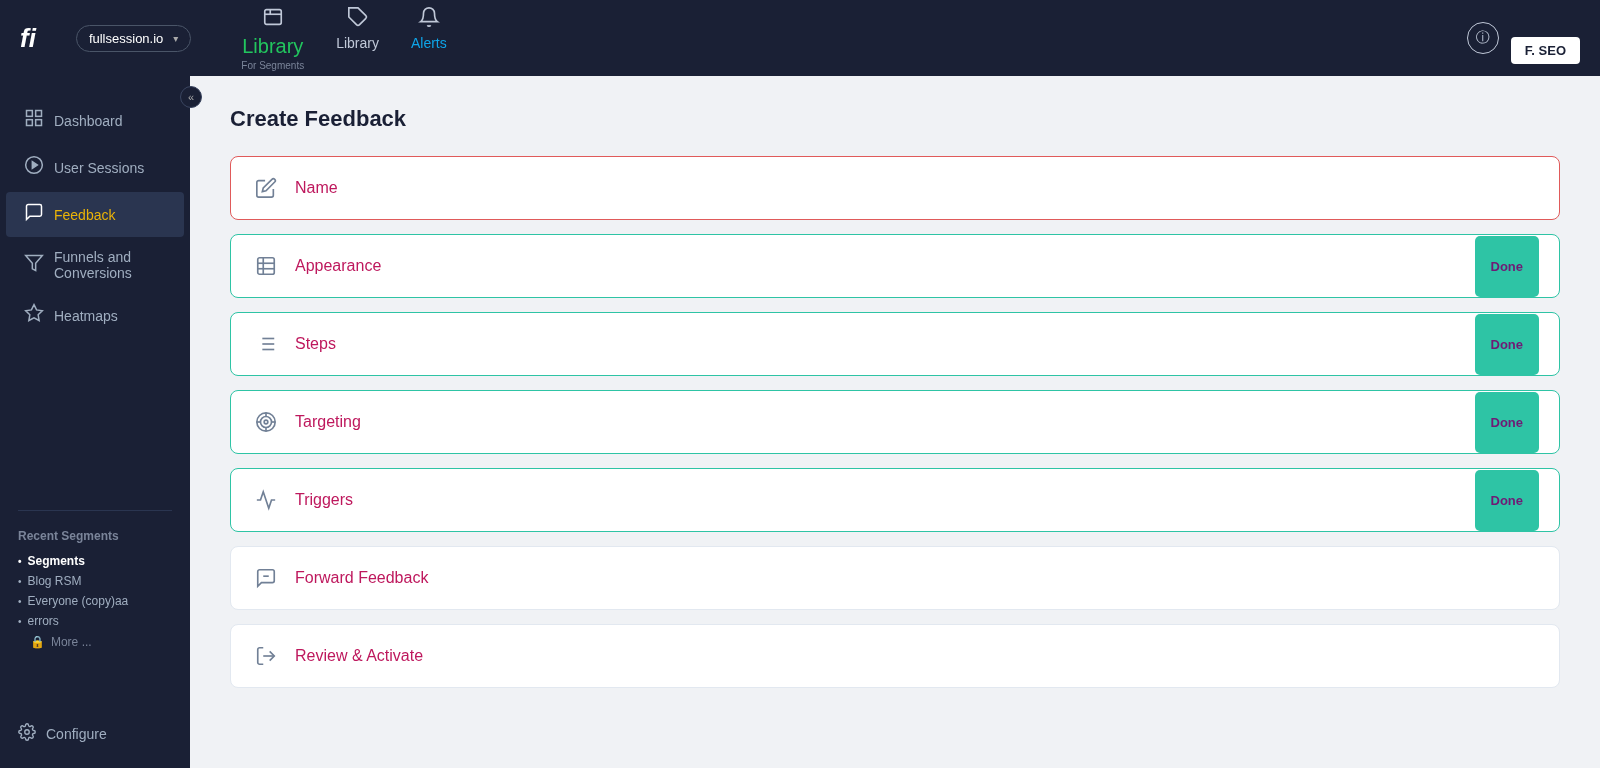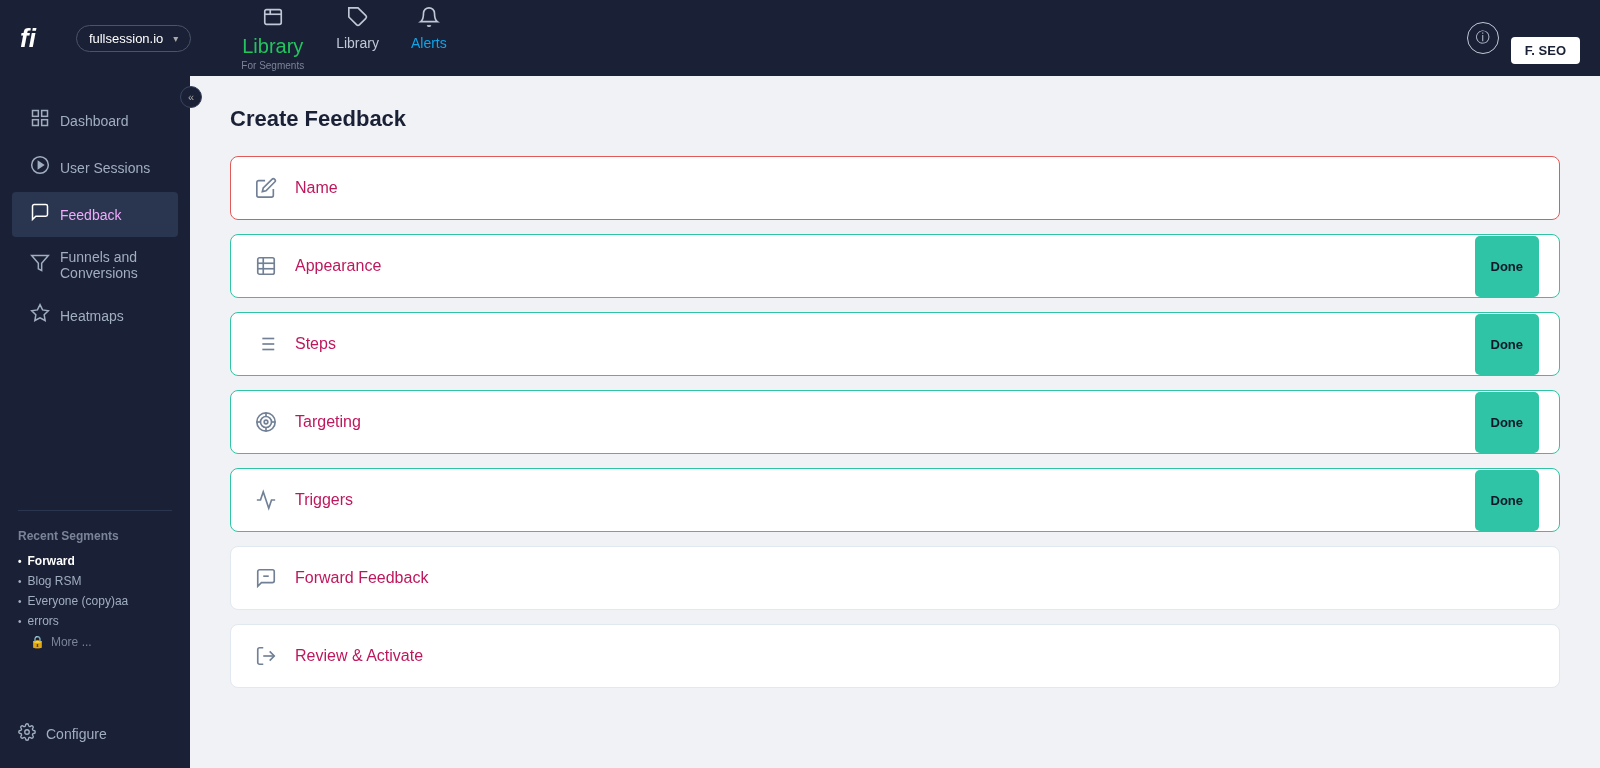--- a/index.html
+++ b/index.html
@@ -105,21 +105,21 @@
       border-radius: 50%;
       width: 22px; height: 22px;
       display: flex; align-items: center; justify-content: center;
       color: #aaa;
       font-size: 11px;
       cursor: pointer;
       z-index: 10;
     }
     .sidebar-nav {
       flex: 1;
-      padding: 10px 6px;
+      padding: 10px 0;
     }
     .sidebar-item {
       display: flex;
       align-items: center;
       gap: 10px;
       padding: 10px 18px;
       color: #a0aec0;
       font-size: 14px;
       cursor: pointer;
       border-radius: 4px;
@@ -213,21 +213,21 @@
       flex-shrink: 0;
     }
     .section-label {
       font-size: 16px;
       color: #be185d;
       font-weight: 500;
       flex: 1;
     }
     .done-badge {
       background: #2ec4a5;
-      color: #0f172a;
+      color: #701a75;
       font-size: 13px;
       font-weight: 600;
       padding: 23px 16px;
       border-radius: 5px;
       border: none;
       cursor: pointer;
     }
 
     
     .icon-svg { width: 22px; height: 22px; }
@@ -312,21 +312,21 @@
         </span>
         <span>User Sessions</span>
       </div>
 
       <div class="sidebar-item active">
         <span class="s-icon">
           <svg width="20" height="20" viewBox="0 0 24 24" fill="none" stroke="#fff" stroke-width="1.8">
             <path d="M21 15a2 2 0 01-2 2H7l-4 4V5a2 2 0 012-2h14a2 2 0 012 2z"></path>
           </svg>
         </span>
-        <span style="color:#f0abfc;">Feedback</span>
+        <span style="color:#eab308;">Feedback</span>
       </div>
 
       <div class="sidebar-item">
         <span class="s-icon">
           <svg width="20" height="20" viewBox="0 0 24 24" fill="none" stroke="#a0aec0" stroke-width="1.8">
             <polygon points="22 3 2 3 10 12.46 10 19 14 21 14 12.46 22 3"></polygon>
           </svg>
         </span>
         <span>Funnels and Conversions</span>
       </div>
@@ -339,21 +339,21 @@
         </span>
         <span>Heatmaps</span>
       </div>
     </nav>
 
     <hr class="sidebar-divider">
 
     <div class="recent-segments">
       <div class="recent-title">Recent Segments</div>
       <div class="segment-item bold">
-        <span>Forward</span>
+        <span>Segments</span>
       </div>
       <div class="segment-item">
         <span>Blog RSM</span>
       </div>
       <div class="segment-item">
         <span>Everyone (copy)aa</span>
       </div>
       <div class="segment-item">
         <span>errors</span>
       </div>

